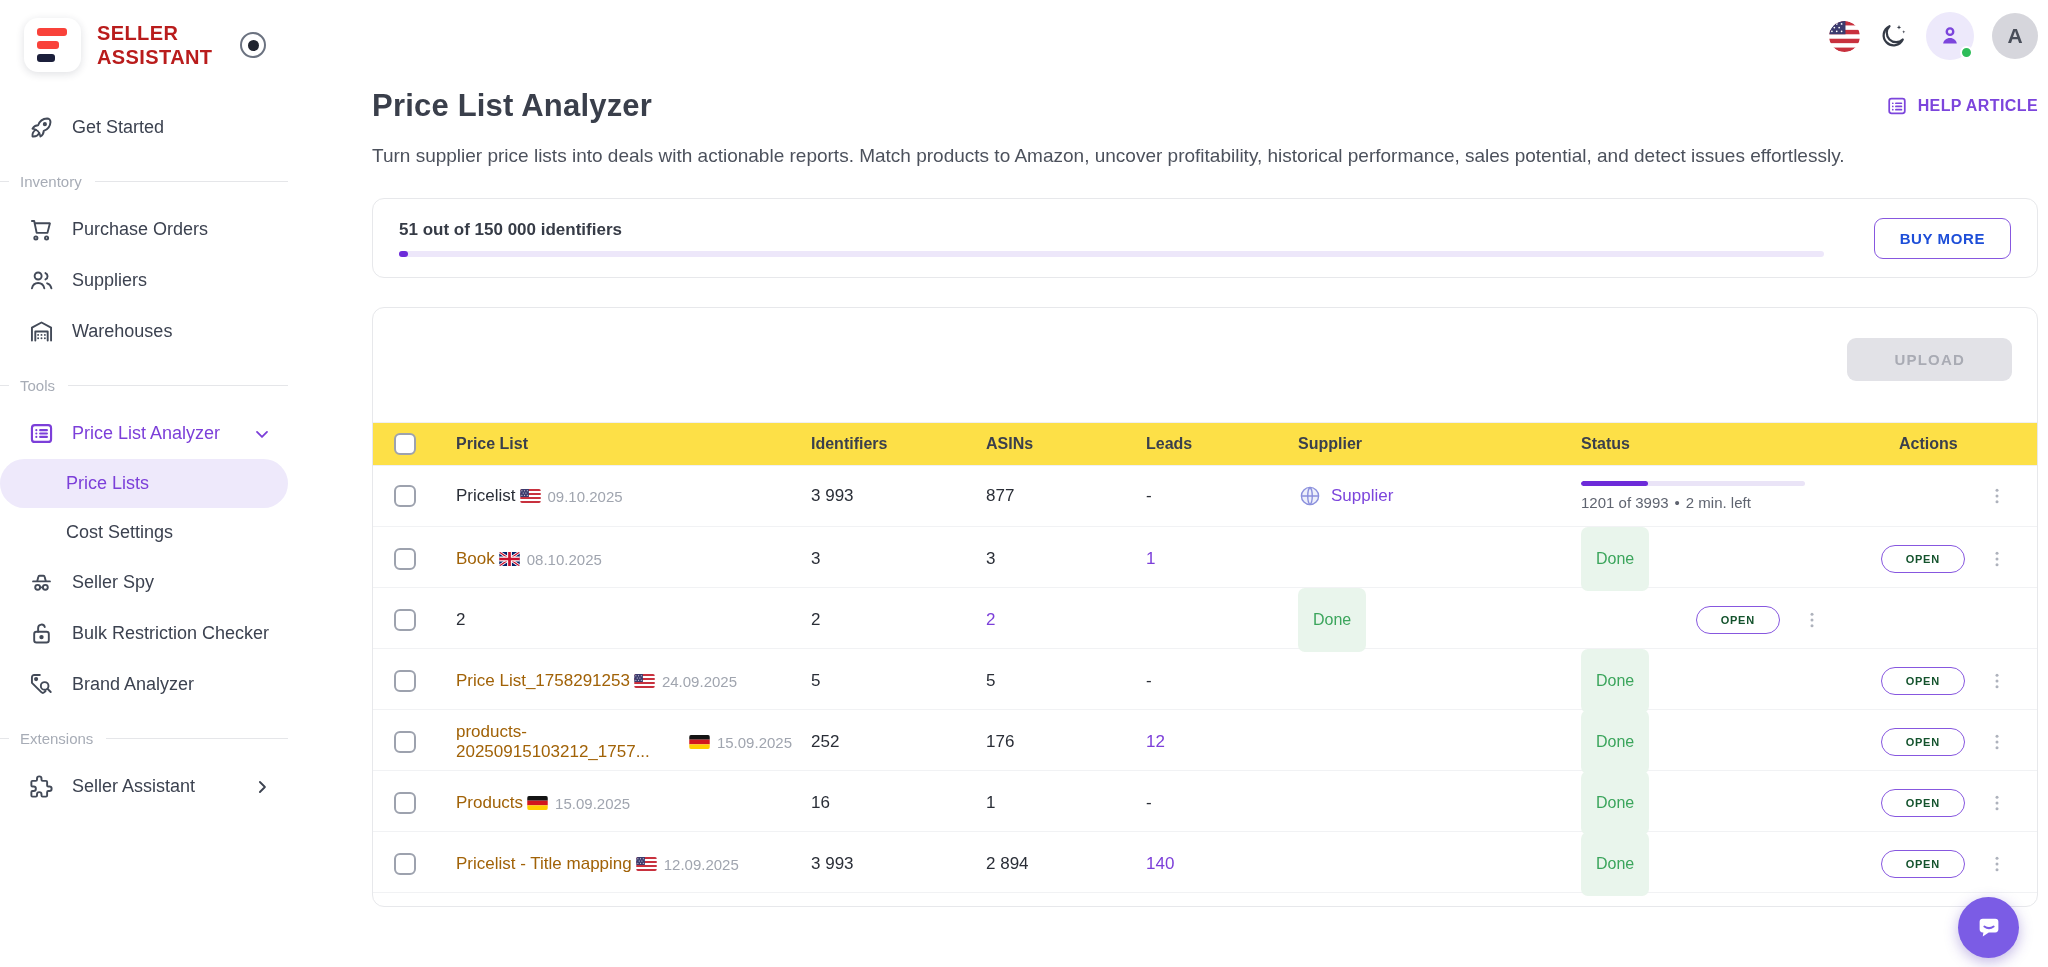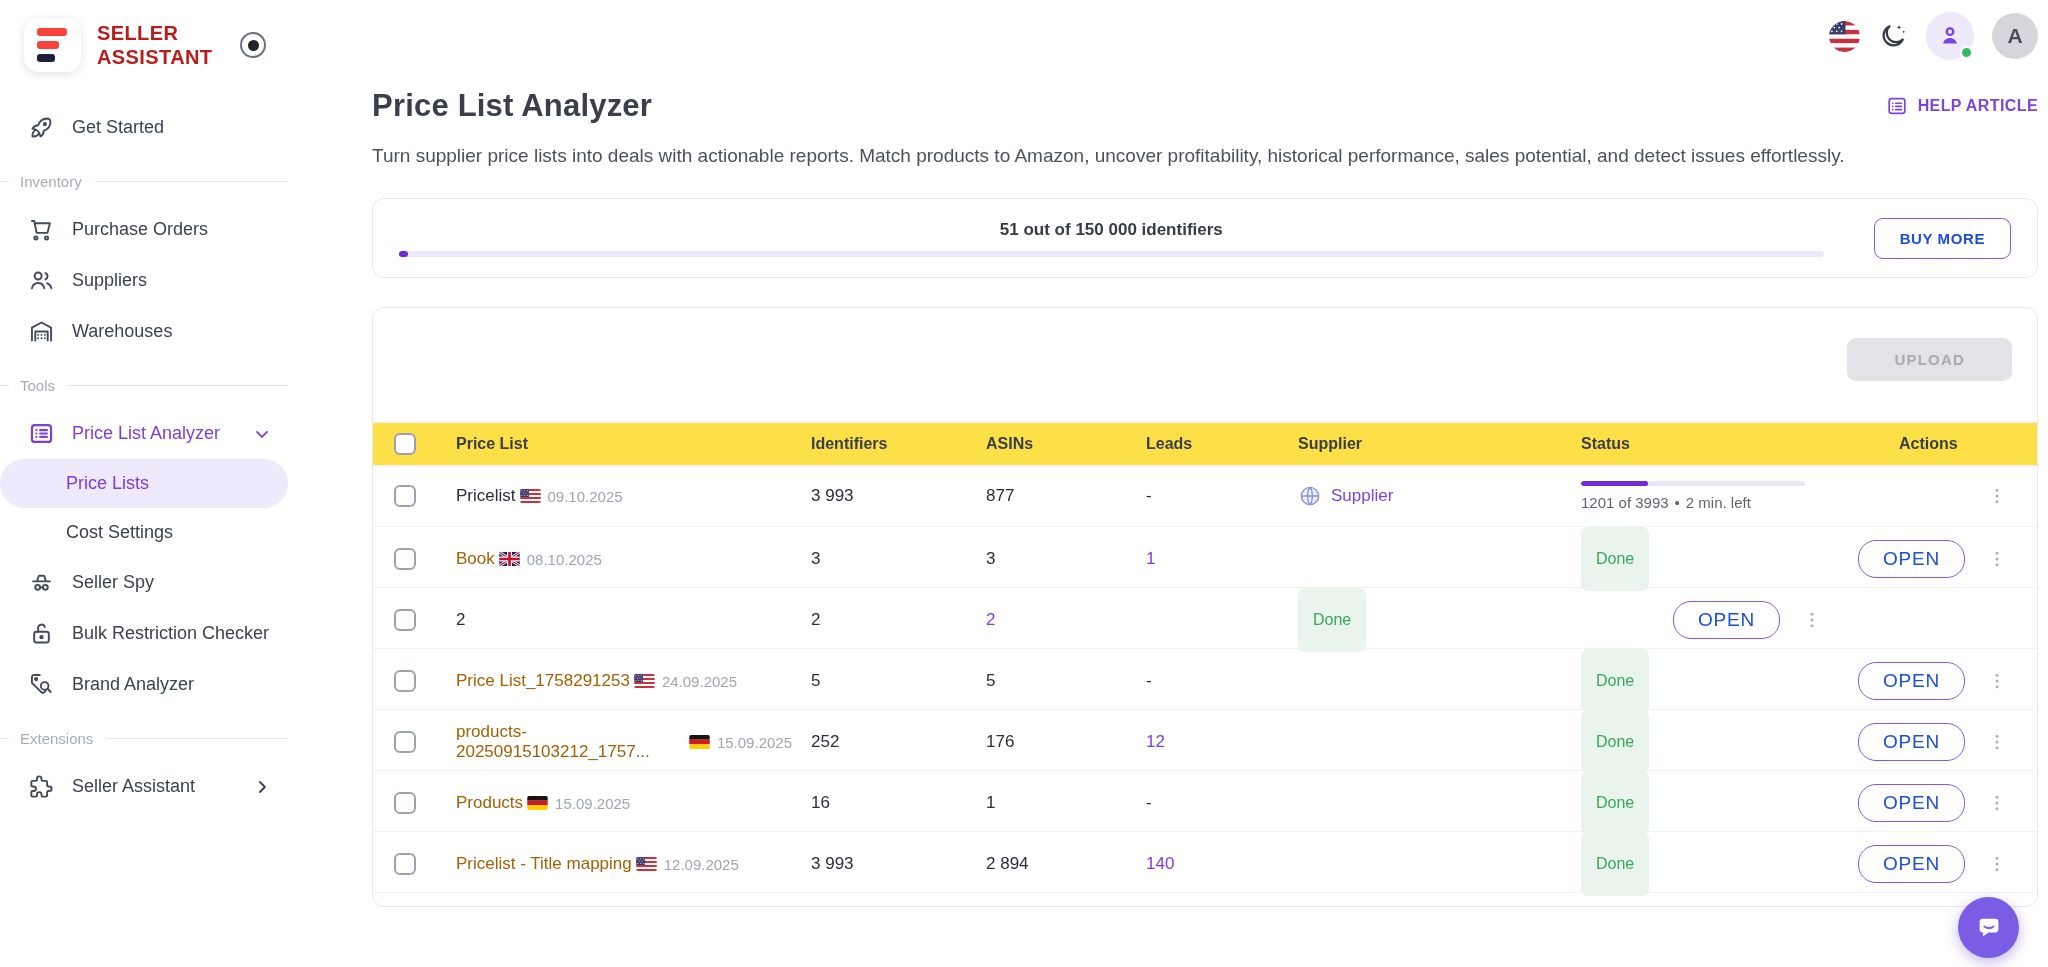--- a/index.html
+++ b/index.html
@@ -53,21 +53,21 @@
 
   .page-head { display:flex; align-items:center; justify-content:space-between; margin-top:24px; }
   .page-title { font-size:31px; font-weight:700; color:#3A3F4B; letter-spacing:.2px; }
   .help-link { display:flex; align-items:center; gap:10px; color:#7C45DC; font-size:16px;
     font-weight:600; letter-spacing:.4px; cursor:pointer; }
   .help-link .ic { width:22px; height:22px; }
   .page-desc { margin-top:17px; font-size:19px; line-height:30px; color:#4C515C; max-width:1640px; }
 
   .quota-card { margin-top:27px; border:1px solid #E7E8EB; border-radius:12px; height:80px;
     display:flex; align-items:center; }
-  .quota-left { flex:1; padding:0 26px;text-align:center; }
+  .quota-left { flex:1; padding:0 26px; }
   .quota-label { font-size:17px; font-weight:700; color:#363B46; }
   .quota-track { margin-top:11px; height:6px; border-radius:3px; background:#EDE7FA; position:relative; }
   .quota-fill { position:absolute; left:0; top:0; height:6px; width:9px; border-radius:3px; background:#6D2BD9; }
   .buy-more-btn { margin:0 26px 0 24px; flex:0 0 auto; background:#fff; border:1.5px solid #8757DF;
     color:#1d4ed8; font-size:15px; font-weight:600; letter-spacing:.6px; border-radius:9px;
     padding:11px 25px; cursor:pointer; font-family:inherit; }
 
   .table-card { margin-top:29px; border:1px solid #E7E8EB; border-radius:12px; height:600px; overflow:hidden; }
   .upload-row { height:114px; display:flex; align-items:flex-start; justify-content:flex-end;
     padding:30px 25px 0 0; }
@@ -95,22 +95,22 @@
   .supplier-wrap .globe { width:24px; height:24px; }
   .supplier-link { color:#7C45DC; font-size:17px; text-decoration:none; cursor:pointer; }
   .done-chip { display:inline-block; background:#E9F5EC; color:#3BA55C; font-size:16px;
     padding:23px 15px; border-radius:7px; }
   .prog-wrap { display:flex; flex-direction:column; gap:8px; padding-right:30px; }
   .prog-track { width:224px; height:5px; border-radius:3px; background:#EAE4F7; overflow:hidden; }
   .prog-fill { height:100%; background:#6D2BD9; border-radius:3px; }
   .prog-text { font-size:15px; color:#5F6470; }
   .prog-text .bullet { margin:0 6px; color:#5F6470; }
   .c-actions { display:flex; align-items:center; justify-content:flex-end; gap:22px; padding-right:30px; }
-  .open-btn { background:#fff; border:1.6px solid #8757DF; color:#1d4ed8; border-radius:18px;
-    font-size:19px; font-weight:400; letter-spacing:.8px; padding:7px 24px; cursor:pointer; font-family:inherit; }
+  .open-btn { background:#fff; border:1.6px solid #8757DF; color:#14532d; border-radius:18px;
+    font-size:11px; font-weight:700; letter-spacing:.8px; padding:7px 24px; cursor:pointer; font-family:inherit; }
   .kebab { width:20px; height:26px; color:#AEB2BC; cursor:pointer; display:flex; align-items:center; }
 
   .chat-fab { position:absolute; right:29px; bottom:9px; width:61px; height:61px; border-radius:50%;
     background:#7B5CE5; box-shadow:0 4px 14px rgba(80,50,180,.35); display:flex; align-items:center;
     justify-content:center; cursor:pointer; }
   .chat-fab svg { width:30px; height:30px; }
   .ic { display:block; }
 </style>
 </head>
 <body>

